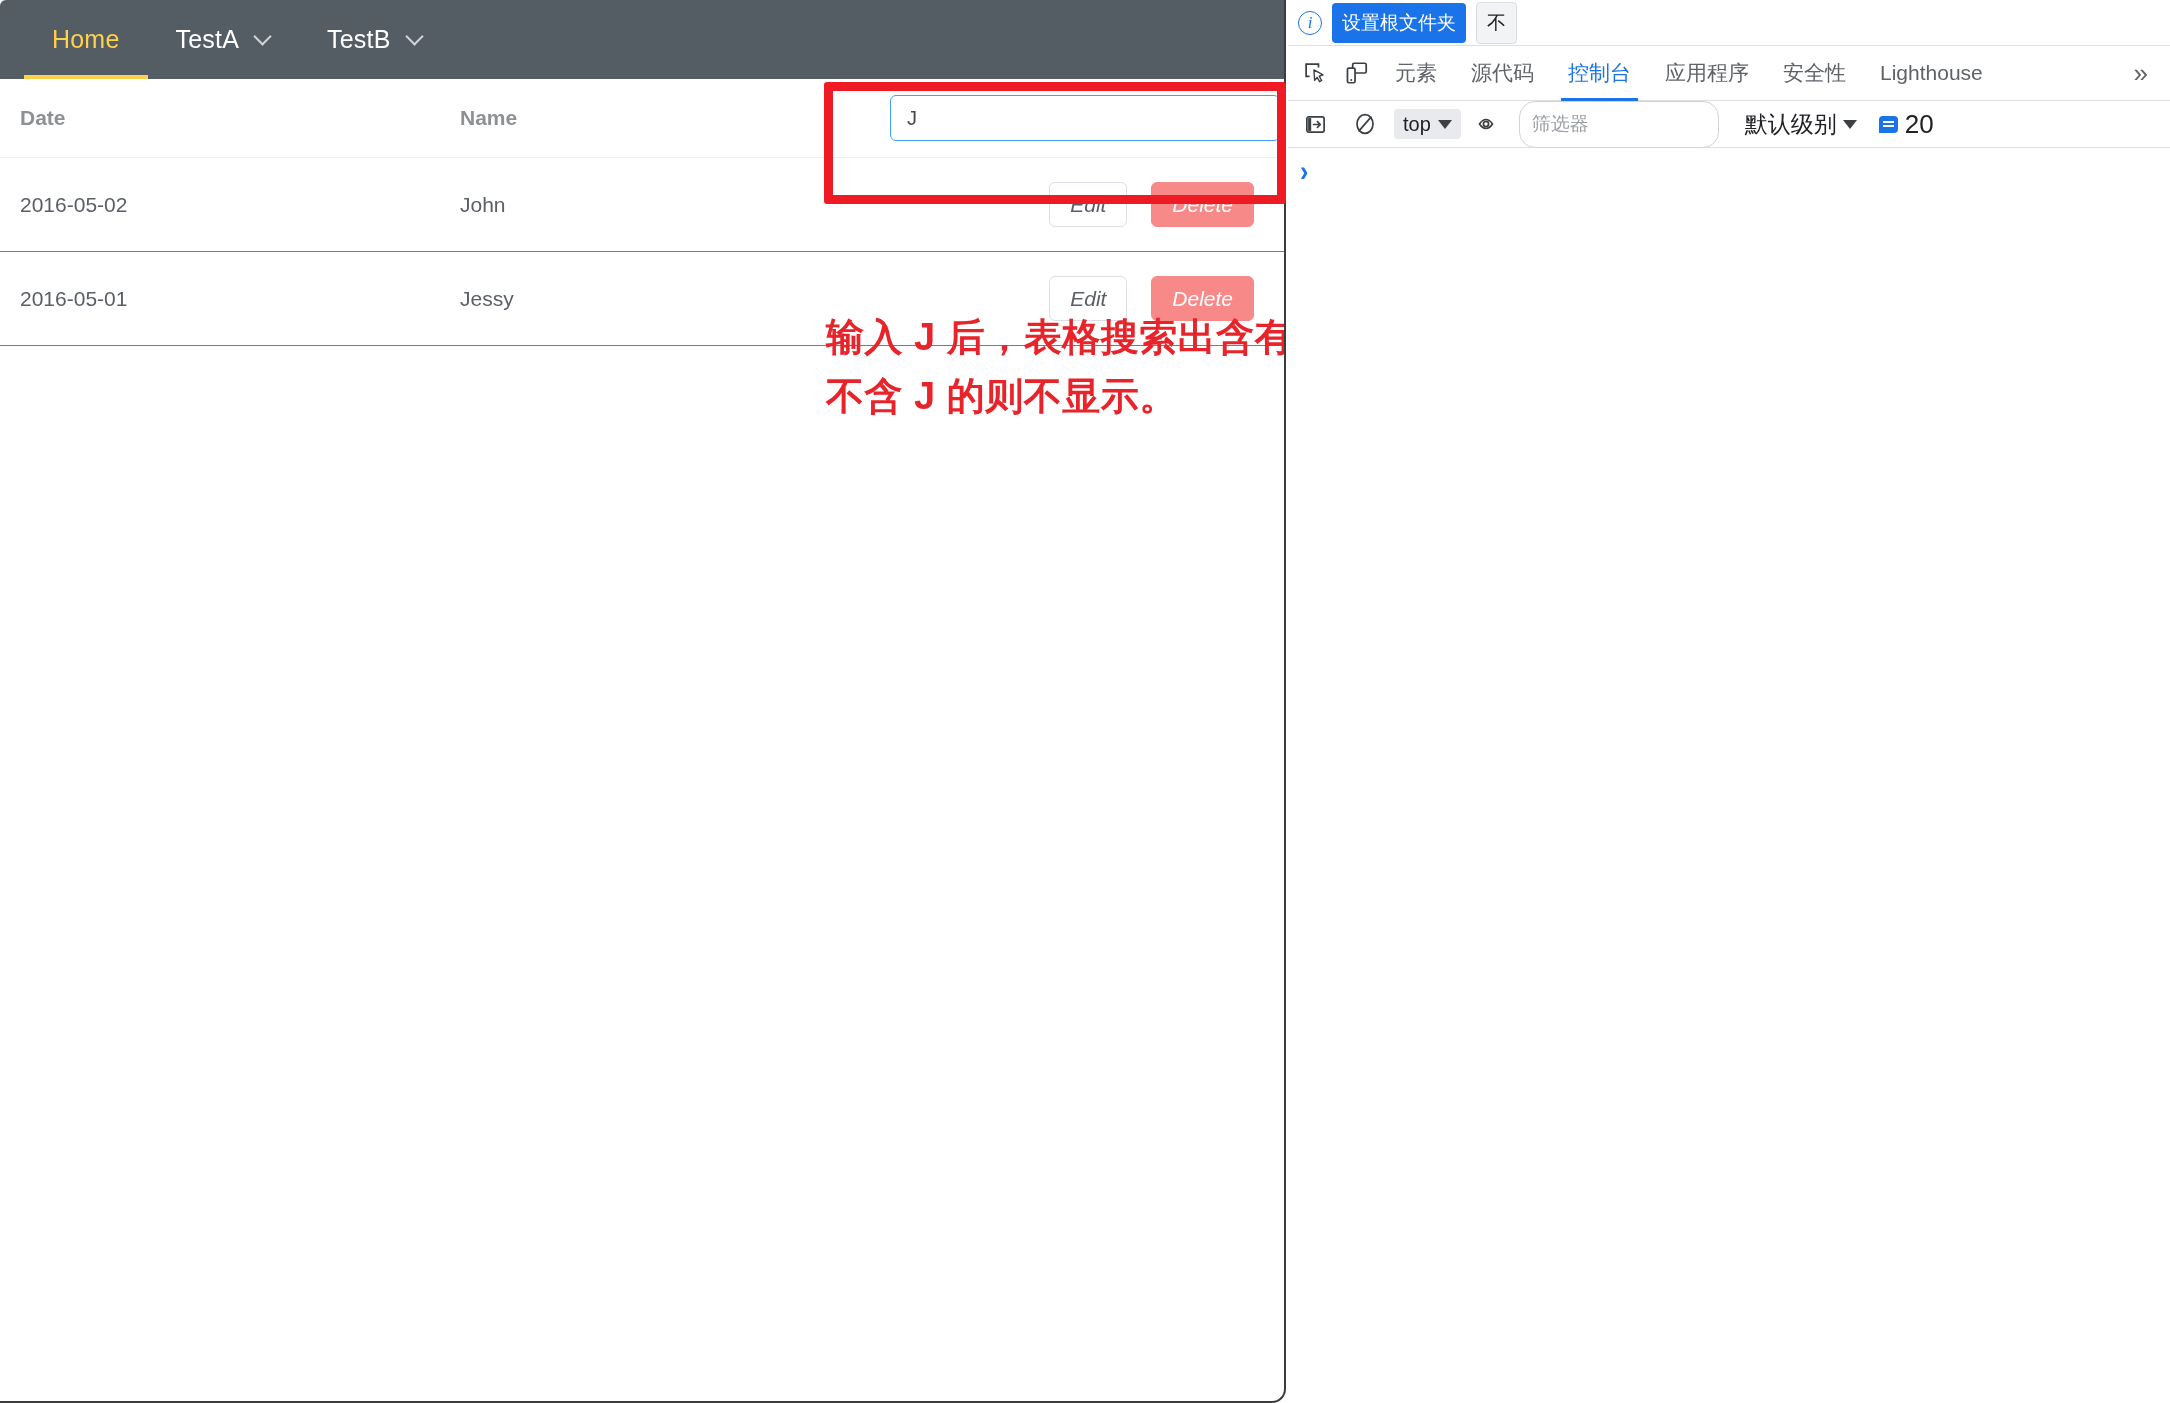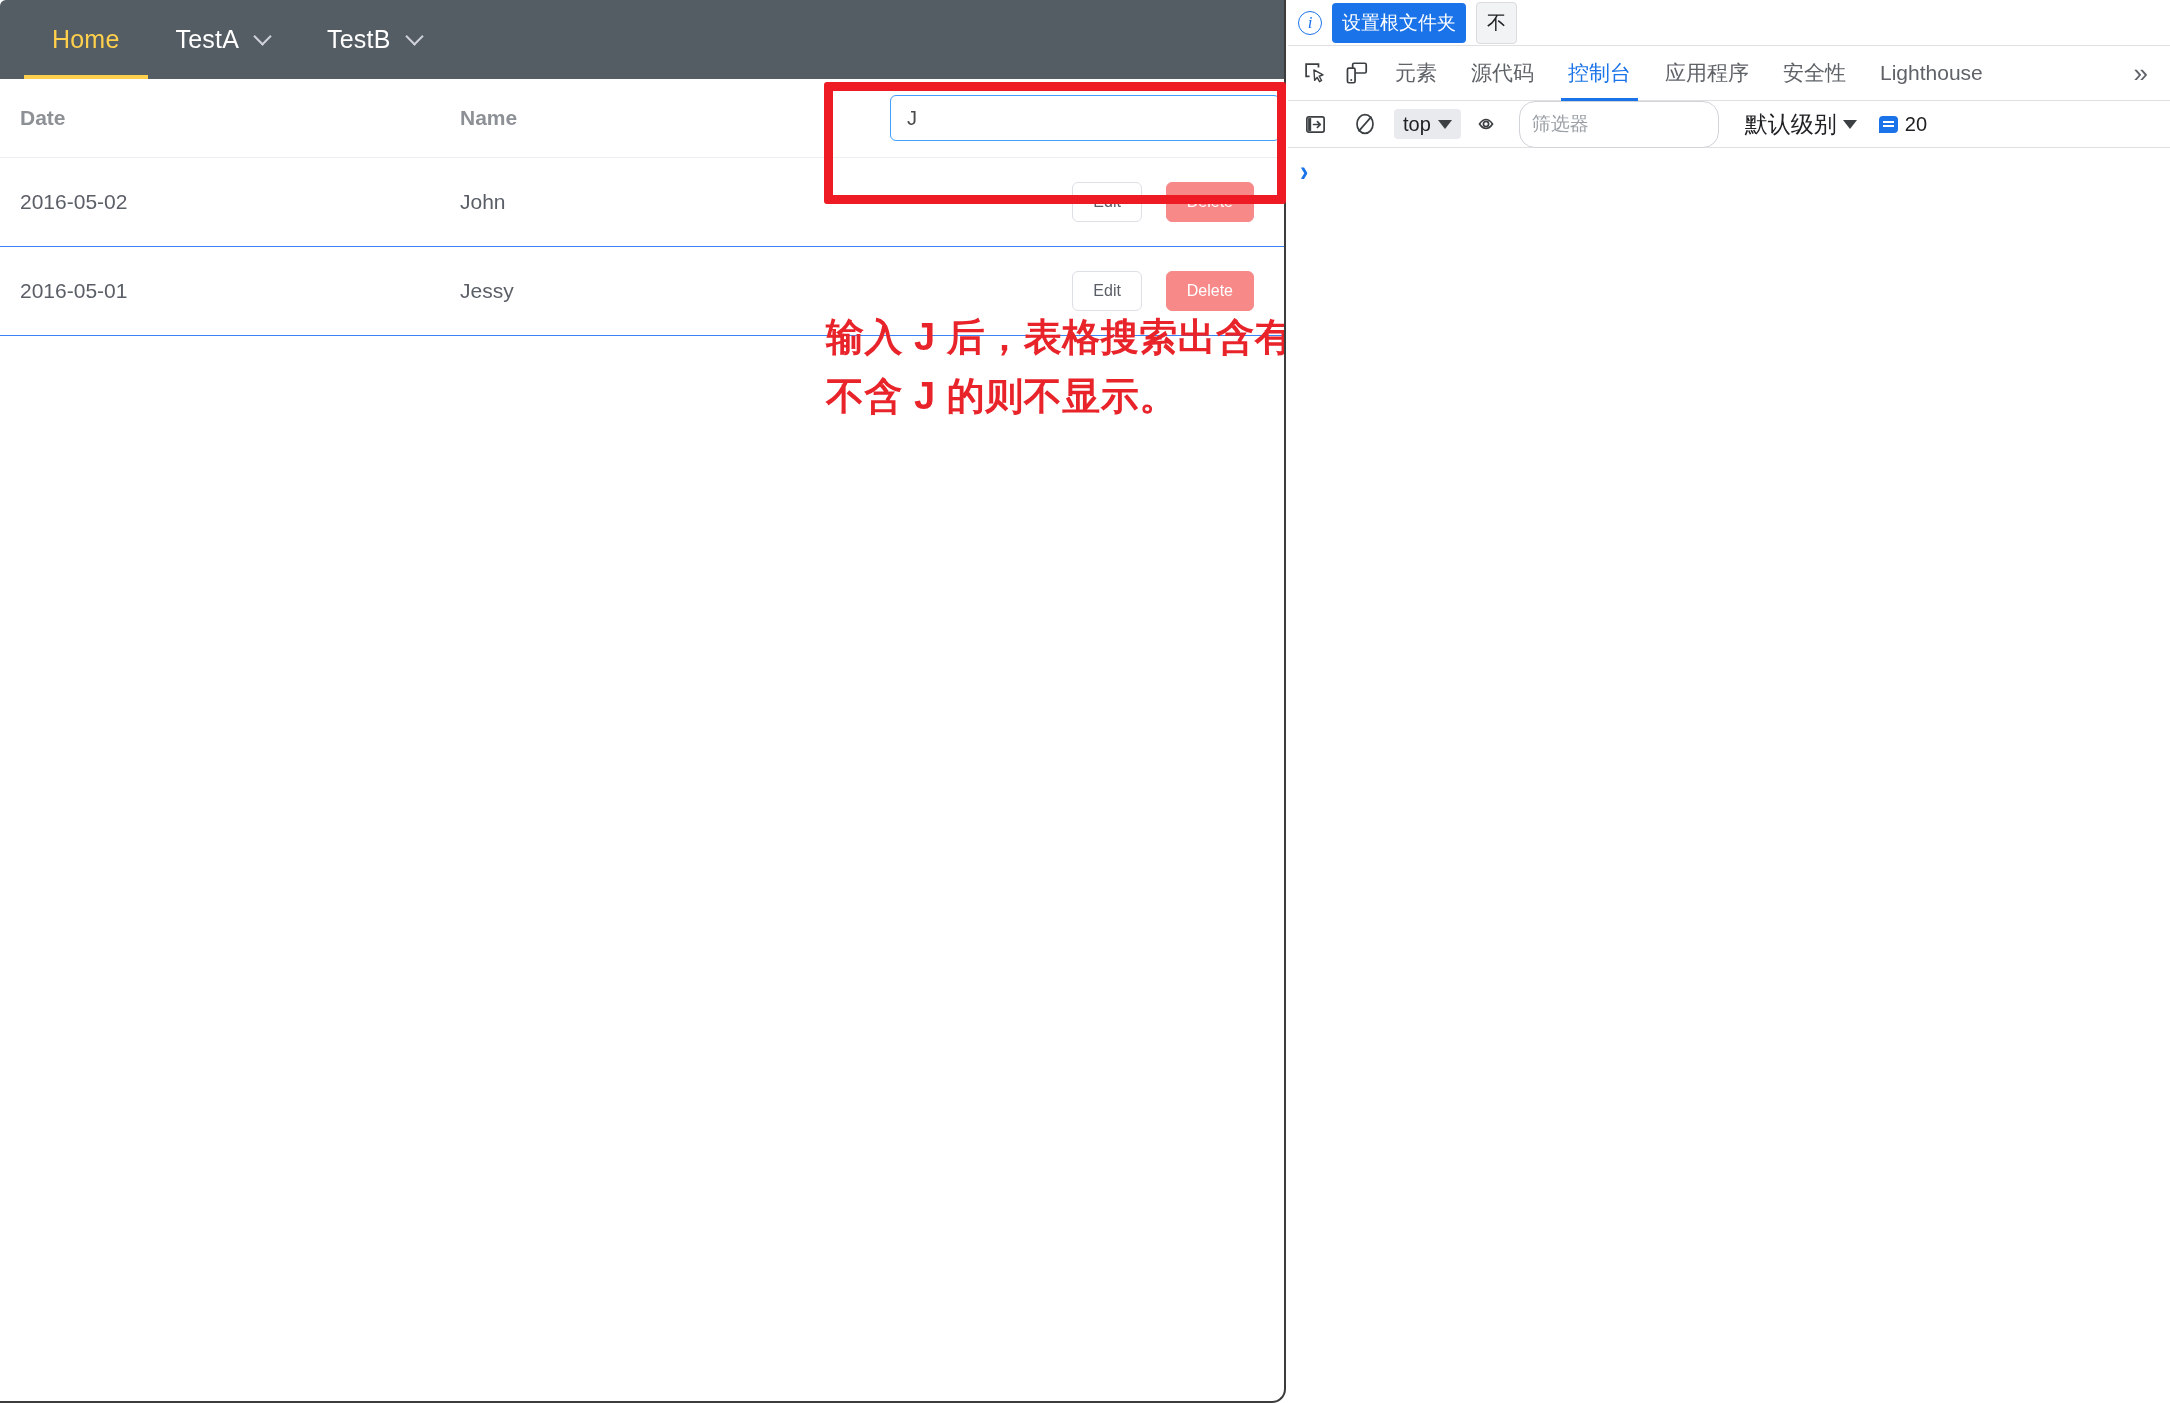--- a/index.html
+++ b/index.html
@@ -117,27 +117,28 @@
     outline: none;
     background: #fff;
     display: block;
     margin-left: auto;
   }
   .search-input::placeholder { color: #c0c4cc; }
 
   
   .btn {
     display: inline-block;
-    font-size: 16px;
+    font-size: 21px;
     font-family: "Liberation Sans", sans-serif;
     border-radius: 6px;
     padding: 11px 20px;
     cursor: pointer;
     line-height: 1;
     vertical-align: middle;
+    font-style: italic;
   }
   .btn-edit {
     background: #ffffff;
     border: 1px solid #dcdfe6;
     color: #5a5e66;
     margin-right: 18px;
   }
   .btn-delete {
     background: #f78989;
     border: 1px solid #f78989;
@@ -328,21 +329,21 @@
     font-size: 23px;
     color: #202124;
     cursor: pointer;
     white-space: nowrap;
   }
   .msg-badge {
     display: flex;
     align-items: center;
     gap: 7px;
     margin-left: 14px;
-    font-size: 20px;
+    font-size: 26px;
     color: #202124;
   }
   .bubble {
     width: 19px; height: 17px;
     background: #1a73e8;
     border-radius: 4px 4px 4px 0;
     position: relative;
     flex: 0 0 auto;
   }
   .bubble::before {

